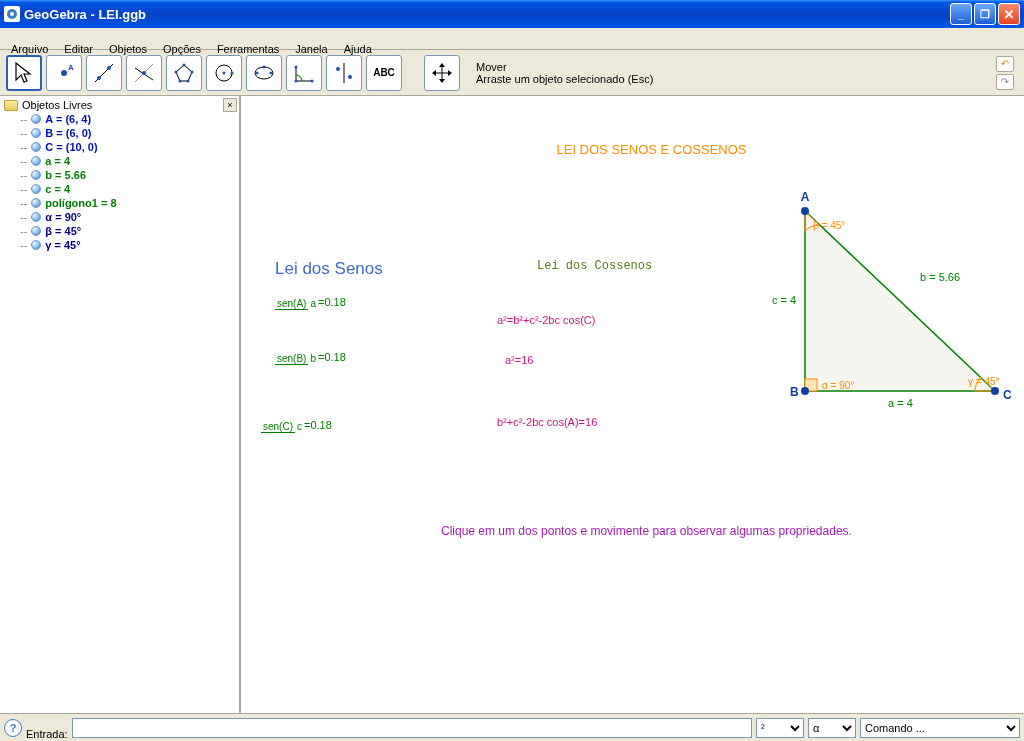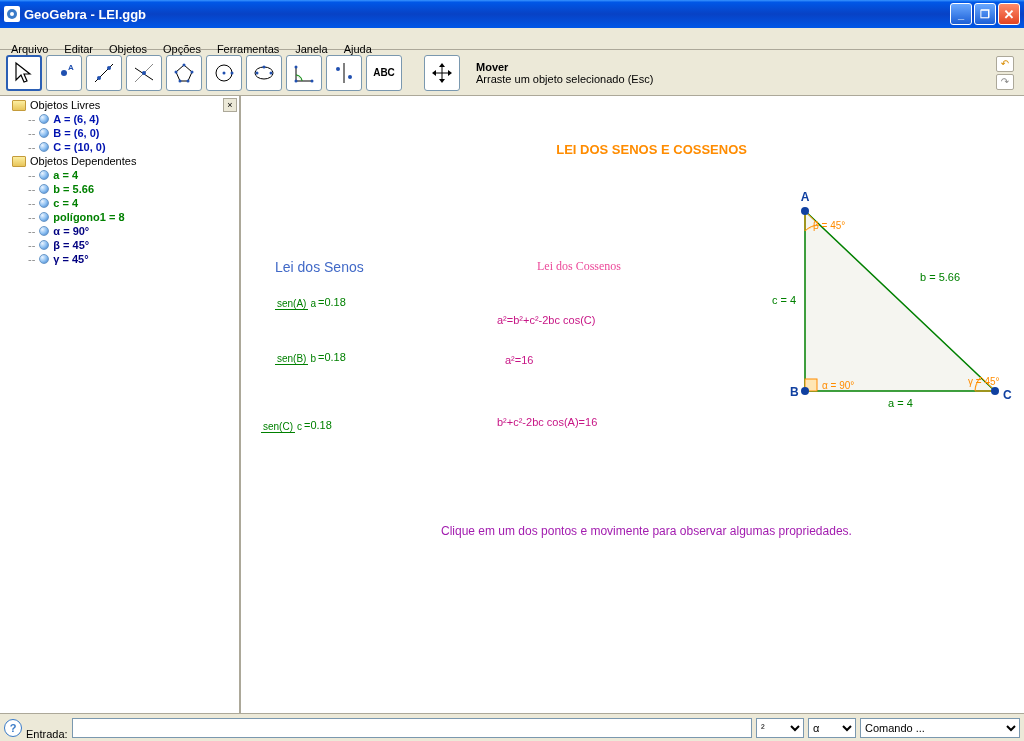--- a/index.html
+++ b/index.html
@@ -15,41 +15,41 @@
 
 .menubar { height: 22px; background: #ece9d8; border-bottom: 1px solid #aca899; display: flex; align-items: center; padding: 0 4px; gap: 2px; }
 .menubar span { padding: 2px 7px; cursor: default; margin-top: 20px; }
 
 .toolbar { height: 46px; background: #ece9d8; border-bottom: 1px solid #aca899; display: flex; align-items: center; padding: 3px 6px; gap: 4px; }
 .toolbtn { width: 36px; height: 36px; background: #fff; border: 1px solid #7a98af; border-radius: 3px; display: flex; align-items: center; justify-content: center; position: relative; }
 .toolbtn.selected { border: 2px solid #2b5fb4; }
 .toolbtn svg { width: 26px; height: 26px; }
 .toolbar .spacer { width: 14px; }
 .tool-hint { flex: 1; padding-left: 12px; font-size: 11px; }
-.tool-hint .hint-title { font-weight: bold; }
+.tool-hint .hint-title { font-weight: normal; }
 .toolbar-right { display: flex; flex-direction: column; gap: 2px; padding-right: 4px; }
 .toolbar-right .rbtn { width: 18px; height: 16px; background: #fff; border: 1px solid #aca899; border-radius: 2px; display: flex; align-items: center; justify-content: center; font-size: 10px; }
 
 .main { display: flex; height: 617px; }
 .sidebar { width: 241px; background: #fff; border-right: 2px solid #aca899; position: relative; overflow: hidden; }
 .sidebar .closebtn { position: absolute; top: 2px; right: 2px; width: 14px; height: 14px; border: 1px solid #aca899; font-size: 9px; line-height: 12px; text-align: center; background: #ece9d8; }
-.tree { padding: 2px 12px; }
+.tree { padding: 2px 4px; }
 .tree-cat { display: flex; align-items: center; gap: 4px; padding: 1px 0; font-size: 11px; }
 .tree-cat .folder { width: 14px; height: 11px; background: linear-gradient(to bottom, #fceea1, #e8c55a); border: 1px solid #c49b3b; border-radius: 1px; }
 .tree-item { display: flex; align-items: center; gap: 4px; padding: 1px 0 1px 18px; font-size: 11px; font-weight: bold; }
 .tree-item .bullet { width: 10px; height: 10px; border-radius: 50%; background: radial-gradient(circle at 30% 30%, #eaf4ff, #8fc1f2, #3a7bc8); border: 1px solid #6b99c9; }
 .tree-item .dash { color: #888; font-weight: normal; margin-left: -2px; }
 .ci-blue { color: #0012b0; }
 .ci-green { color: #008000; }
 .ci-darkblue { color: #000080; }
 
 .canvas { flex: 1; background: #fff; position: relative; overflow: hidden; }
-.canvas .title-text { position: absolute; top: 46px; left: 50%; transform: translateX(-40%); color: #ff8c00; font-weight: bold; font-size: 13px; font-family: Arial; }
-.senos-head { position: absolute; top: 163px; left: 34px; color: #4169c7; font-family: Arial; font-size: 14px; }
-.cossenos-head { position: absolute; top: 163px; left: 296px; color: #ec4899; font-family: Liberation Serif, serif; font-size: 12px; }
+.canvas .title-text { position: absolute; top: 46px; left: 50%; transform: translateX(-40%); color: #ff8c00; font-weight: normal; font-size: 13px; font-family: Arial; }
+.senos-head { position: absolute; top: 163px; left: 34px; color: #4169c7; font-family: Arial; font-size: 17px; }
+.cossenos-head { position: absolute; top: 163px; left: 296px; color: #4d7c0f; font-family: Liberation Mono, monospace; font-size: 12px; }
 .formula { position: absolute; font-family: Arial; font-size: 11px; }
 .formula.green { color: #008000; }
 .formula.red { color: #c71585; }
 .frac { display: inline-block; text-align: center; vertical-align: middle; font-size: 10px; }
 .frac .num { border-bottom: 1px solid currentColor; padding: 0 2px; }
 .frac .den { padding: 0 2px; }
 .instruction { position: absolute; top: 428px; left: 200px; color: #a21caf; font-family: Arial; font-size: 12px; }
 
 .triangle-svg { position: absolute; top: 85px; right: 4px; }
 
@@ -197,24 +197,20 @@
       <div class="tree-item ci-blue">
           <span class="dash">--</span>
           <span class="bullet"></span>
           <span>B = (6, 0)</span>
         </div>
       <div class="tree-item ci-blue">
           <span class="dash">--</span>
           <span class="bullet"></span>
           <span>C = (10, 0)</span>
         </div>
-      <div class="tree-cat">
-          <span class="folder"></span>
-          <span>Objetos Dependentes</span>
-        </div>
       <div class="tree-item ci-green">
           <span class="dash">--</span>
           <span class="bullet"></span>
           <span>a = 4</span>
         </div>
       <div class="tree-item ci-green">
           <span class="dash">--</span>
           <span class="bullet"></span>
           <span>b = 5.66</span>
         </div>

